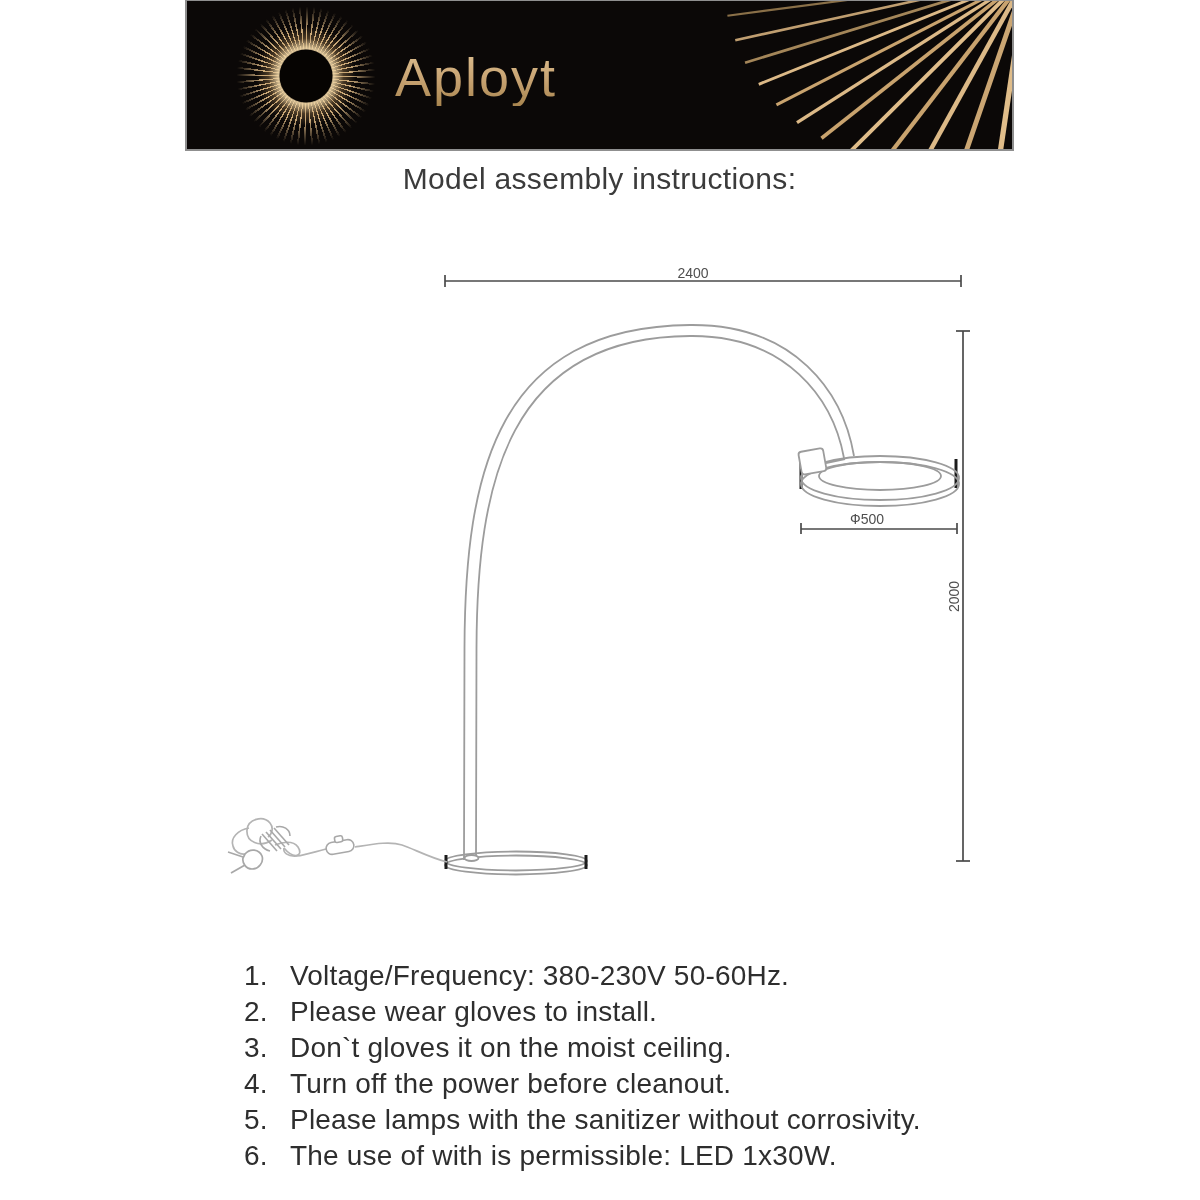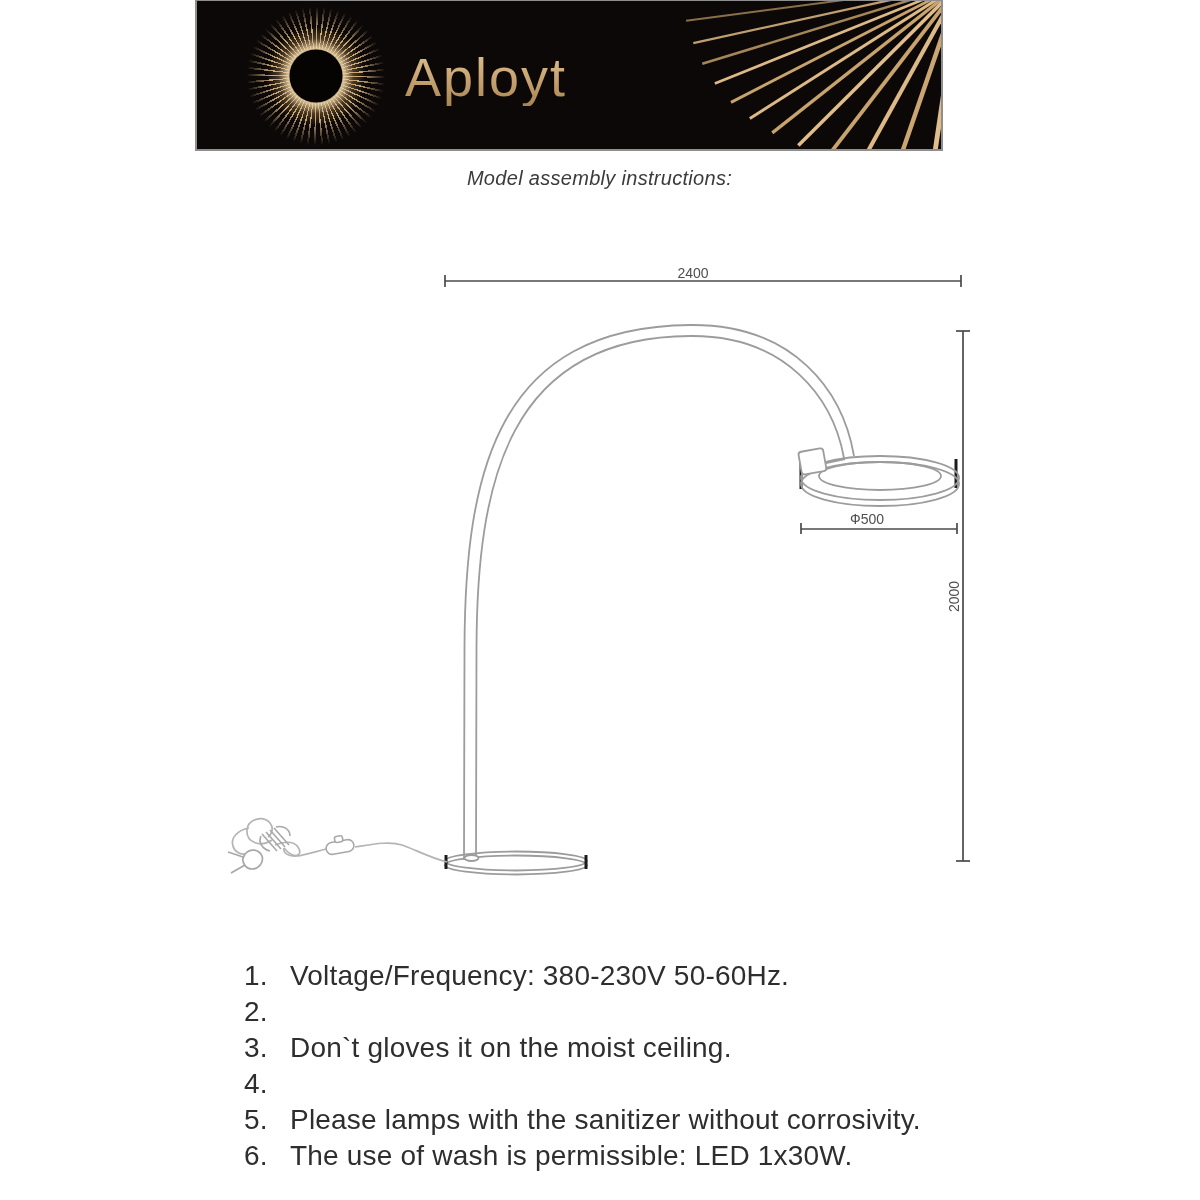--- a/index.html
+++ b/index.html
@@ -1,38 +1,38 @@
 <!DOCTYPE html>
 <html><head>
 <meta charset="utf-8">
 <style>
   html,body{margin:0;padding:0;background:#fff;}
   .page{position:relative;width:1200px;height:1200px;background:#ffffff;overflow:hidden;
         font-family:"Liberation Sans",sans-serif;}
 
   
-  .banner{position:absolute;left:195px;top:0;width:748px;height:151px;
+  .banner{position:absolute;left:185px;top:0;width:829px;height:151px;
           background:#0b0807;border:2px solid #8f8f8f;border-top-width:1px;box-sizing:border-box;overflow:hidden;}
   .sunburst{position:absolute;left:48px;top:4px;width:142px;height:142px;}
   .sunburst .rays{position:absolute;inset:0;border-radius:50%;
       background:repeating-conic-gradient(from 0deg, rgba(219,184,133,.95) 0deg 1.7deg, rgba(0,0,0,0) 1.7deg 6deg);
       -webkit-mask:radial-gradient(circle closest-side, transparent 36%, #000 40%, #000 62%, rgba(0,0,0,.4) 82%, transparent 98%);
       mask:radial-gradient(circle closest-side, transparent 36%, #000 40%, #000 62%, rgba(0,0,0,.4) 82%, transparent 98%);}
   .sunburst .glow{position:absolute;inset:0;border-radius:50%;
       background:radial-gradient(circle closest-side, rgba(0,0,0,0) 30%, rgba(240,214,166,.9) 39%, rgba(190,150,95,.35) 53%, transparent 70%);}
   .sunburst .core{position:absolute;left:50%;top:50%;width:53px;height:53px;transform:translate(-50%,-50%);
       background:#060402;border-radius:50%;}
   .brand{position:absolute;left:208px;top:47px;font-size:54px;line-height:58px;letter-spacing:2px;
       background:linear-gradient(180deg,#e0c394 0%,#c7a271 55%,#a8854f 100%);
       -webkit-background-clip:text;background-clip:text;color:transparent;}
   .corner-rays{position:absolute;inset:0;width:100%;height:100%;}
 
   
   .title{position:absolute;left:185px;top:160px;width:829px;text-align:center;color:#3b3b3b;
-         font-size:20px;line-height:37px;letter-spacing:.3px;font-style:italic;}
+         font-size:30px;line-height:37px;letter-spacing:.3px;}
 
   
   .diagram{position:absolute;left:0;top:0;width:1200px;height:1200px;pointer-events:none;}
   .diagram text{font-family:"Liberation Sans",sans-serif;font-size:14px;fill:#4f4f4f;}
 
   
   .instructions{position:absolute;left:244px;top:958px;margin:0;padding:0;list-style:none;
         font-size:28px;line-height:35px;color:#2e2e2e;letter-spacing:.2px;}
   .instructions li{display:flex;margin-bottom:1px;}
   .instructions .num{flex:0 0 46px;}
@@ -151,31 +151,33 @@
     </g>
   </svg>
 
   <ol class="instructions">
     <li>
       <span class="num">1.</span>
       <span class="txt">Voltage/Frequency: 380-230V 50-60Hz.</span>
     </li>
     <li>
       <span class="num">2.</span>
+      <span class="txt">Please wear gloves to install.</span>
     </li>
     <li>
       <span class="num">3.</span>
       <span class="txt">Don`t gloves it on the moist ceiling.</span>
     </li>
     <li>
       <span class="num">4.</span>
+      <span class="txt">Turn off the power before cleanout.</span>
     </li>
     <li>
       <span class="num">5.</span>
       <span class="txt">Please lamps with the sanitizer without corrosivity.</span>
     </li>
     <li>
       <span class="num">6.</span>
-      <span class="txt">The use of wash is permissible: LED 1x30W.</span>
+      <span class="txt">The use of with is permissible: LED 1x30W.</span>
     </li>
   </ol>
 
 </div>
 
 </body></html>

